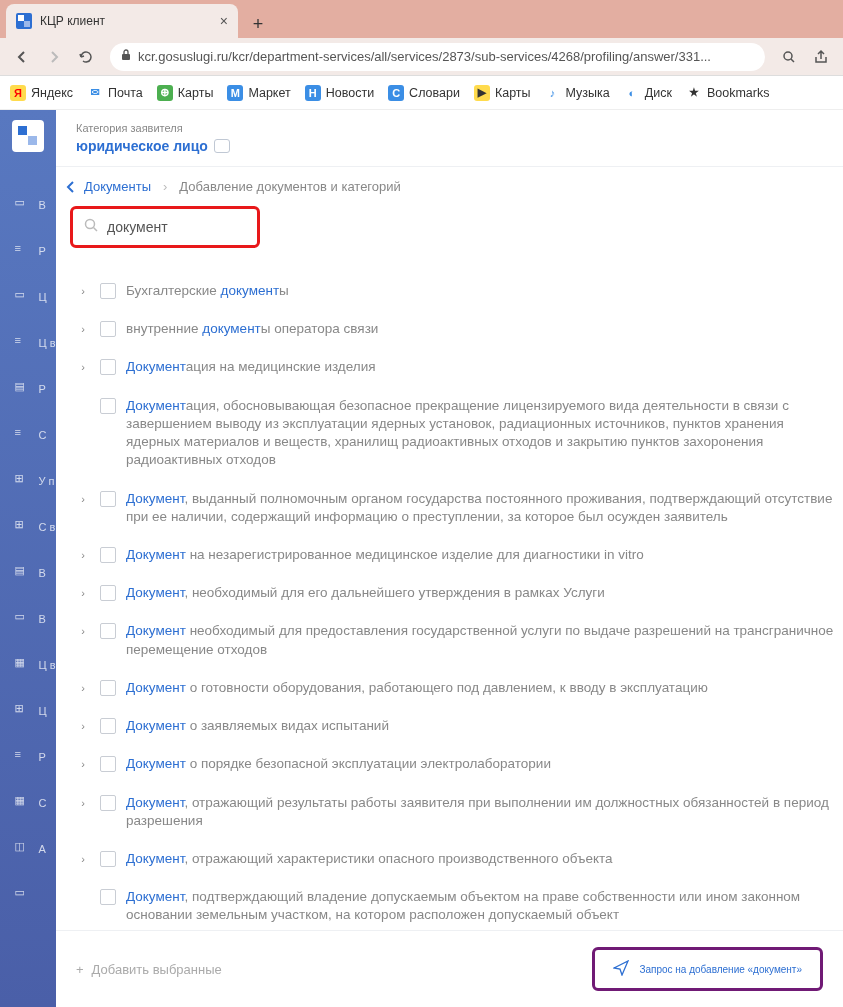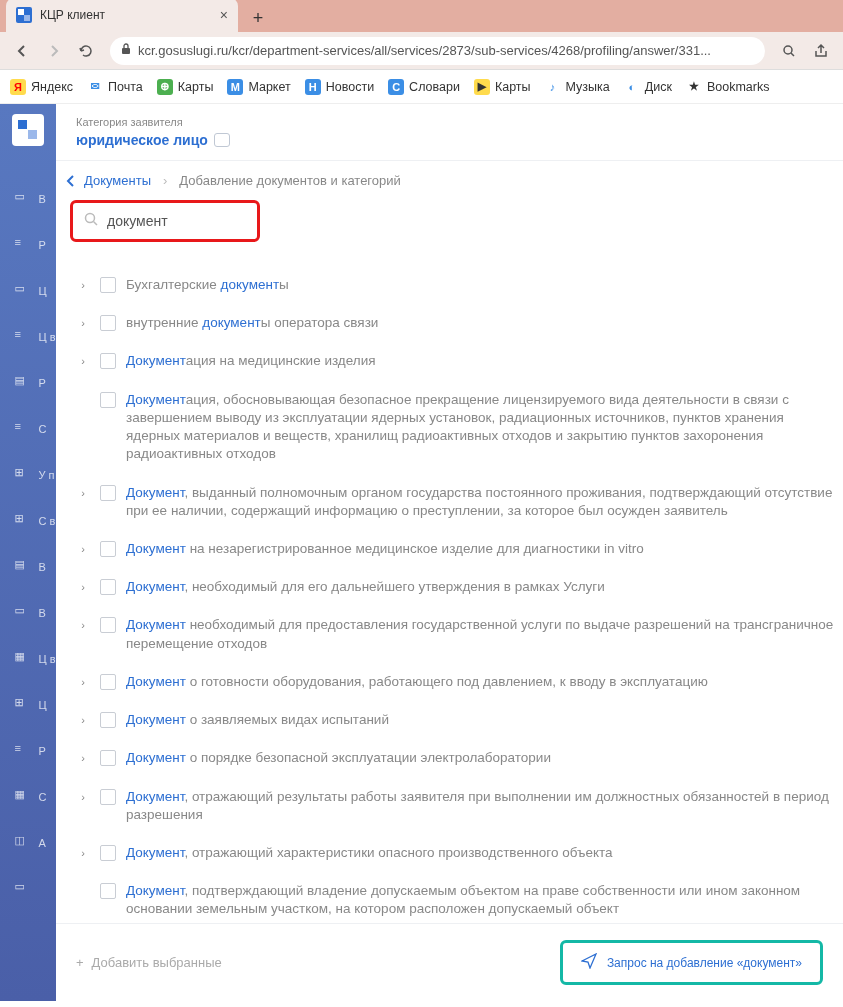--- a/index.html
+++ b/index.html
@@ -1,19 +1,19 @@
 <!DOCTYPE html>
 <html><head>
 <meta charset="utf-8">
 <style>
 * { margin: 0; padding: 0; box-sizing: border-box; font-family: Arial, Helvetica, sans-serif; }
 body { width: 843px; height: 1007px; background: #fff; overflow: hidden; }
 
 
-.browser-tabs { background: #e3aea1; height: 32px; display: flex; align-items: flex-end; padding-left: 6px; }
+.browser-tabs { background: #e3aea1; height: 38px; display: flex; align-items: flex-end; padding-left: 6px; }
 .tab { background: #f3eae7; border-radius: 8px 8px 0 0; height: 34px; width: 232px; display: flex; align-items: center; padding: 0 10px; font-size: 12px; color: #333; }
 .tab .favicon { width: 16px; height: 16px; margin-right: 8px; display: inline-flex; }
 .tab .title { flex: 1; overflow: hidden; text-overflow: ellipsis; white-space: nowrap; }
 .tab .close { color: #555; margin-left: 6px; cursor: pointer; font-size: 14px; }
 .newtab { width: 28px; height: 28px; display: flex; align-items: center; justify-content: center; color: #333; font-size: 18px; margin-left: 6px; }
 
 .browser-toolbar { background: #f3eae7; height: 38px; display: flex; align-items: center; padding: 0 8px; gap: 4px; border-bottom: 1px solid #ddd; justify-content: flex-end; }
 .nav-btn { width: 28px; height: 28px; display: flex; align-items: center; justify-content: center; color: #555; cursor: pointer; border-radius: 50%; }
 .nav-btn.disabled { color: #bbb; cursor: default; }
 .url-bar { flex: 1; background: #fff; border-radius: 16px; height: 28px; display: flex; align-items: center; padding: 0 10px; font-size: 13px; color: #555; margin: 0 6px; }
@@ -49,21 +49,21 @@
 .list { flex: 1; background: #fff; overflow-y: auto; padding: 10px 0 10px 20px; }
 .item { display: flex; align-items: flex-start; padding: 10px 6px 10px 0; gap: 10px; }
 .chev { width: 14px; color: #888; font-size: 11px; padding-top: 3px; cursor: pointer; flex-shrink: 0; text-align: center; }
 .chev.empty { visibility: hidden; }
 .cb { width: 16px; height: 16px; border: 1.5px solid #c9cdd4; border-radius: 2px; margin-top: 1px; flex-shrink: 0; cursor: pointer; }
 .item-text { font-size: 13.5px; color: #888; line-height: 1.35; }
 .hl { color: #2d6fd2; }
 
 .footer { background: #fff; border-top: 1px solid #eef0f3; padding: 16px 20px; display: flex; align-items: center; justify-content: space-between; }
 .add-sel { color: #aaa; font-size: 13px; display: flex; align-items: center; gap: 8px; cursor: pointer; }
-.request-btn { border: 3px solid #14b8a6; border-radius: 6px; padding: 10px 18px; display: flex; align-items: center; gap: 10px; color: #2d6fd2; font-size: 12px; cursor: pointer; }
+.request-btn { border: 3px solid #701a75; border-radius: 6px; padding: 10px 18px; display: flex; align-items: center; gap: 10px; color: #2d6fd2; font-size: 10px; cursor: pointer; }
 .send-ic { color: #2d6fd2; }
 </style>
 </head>
 <body>
 
 <div class="browser-tabs">
   <div class="tab">
     <span class="favicon">
       <svg viewBox="0 0 16 16">
           <rect width="16" height="16" rx="2" fill="#2d6fd2"></rect>

